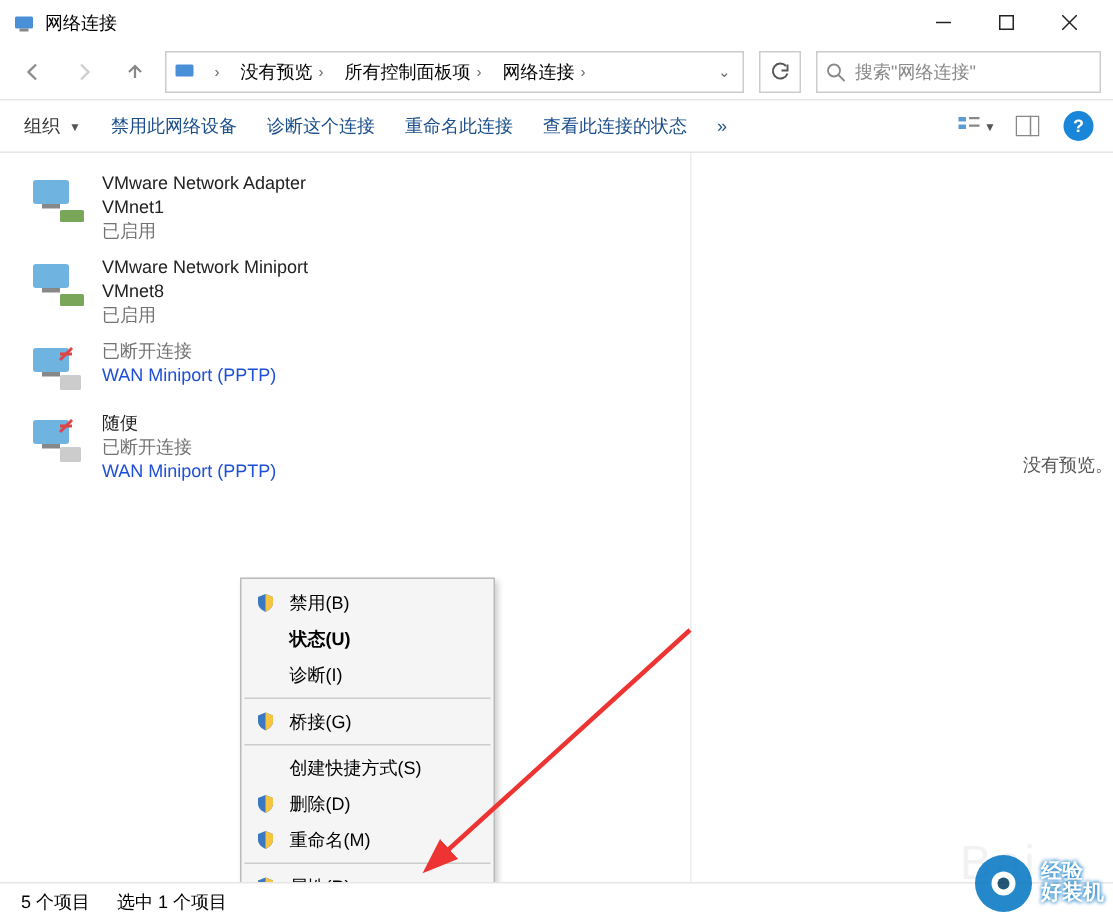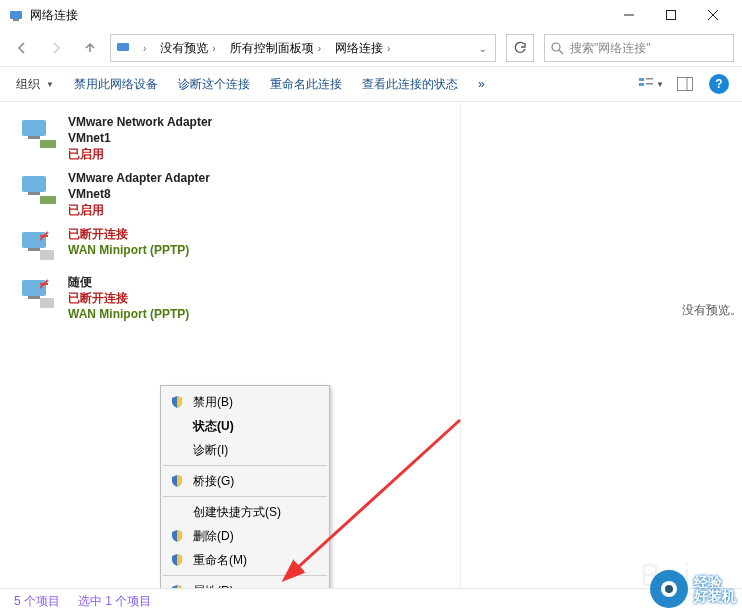--- a/index.html
+++ b/index.html
@@ -17,42 +17,42 @@
 .searchbox { width:190px; height:28px; border:1px solid #ccc; display:flex; align-items:center; padding:0 6px; color:#888; margin-left:4px; }
 .searchbox svg { margin-right:6px; }
 .cmdbar { height:36px; border-top:1px solid #e6e6e6; border-bottom:1px solid #e6e6e6; display:flex; align-items:center; padding:0 8px; gap:4px;justify-content:center; }
 .cmd { padding:4px 8px; display:flex; align-items:center; gap:4px; color:#1a4e8a; }
 .cmd.org { color:#333; }
 .cmd .drop { font-size:8px; color:#555; margin-left:2px; }
 .spacer { flex:1; }
 .iconbtn { width:30px; height:28px; display:flex; align-items:center; justify-content:center; color:#555; }
 .help { width:20px; height:20px; border-radius:50%; background:#1a86d9; color:#fff; display:flex; align-items:center; justify-content:center; font-weight:bold; }
 .content { display:flex; height:500px; }
-.listpane { width:460px; padding:8px 0; overflow:auto;font-weight:bold; }
+.listpane { width:460px; padding:8px 0; overflow:auto; }
 .previewpane { flex:1; display:flex; align-items:flex-start; justify-content:flex-end; padding-top:200px; color:#555; border-left:1px solid #eee; }
 .adapter { display:flex; padding:4px 16px; gap:8px; width:260px; cursor:default; }
 .adapter.selected { background:#cce8ff; }
 .adapter .aicon { width:44px; height:40px; display:flex; align-items:center; justify-content:center; flex-shrink:0; }
 .adapter .info { display:flex; flex-direction:column; line-height:16px; }
 .adapter .name { color:#222; }
-.adapter .status { color:#b91c1c; }
-.adapter .device { color:#4d7c0f; }
+.adapter .status { color:#737373; }
+.adapter .device { color:#1d4ed8; }
 .ctxmenu { position:absolute; left:160px; top:385px; width:170px; background:#f5f5f5; border:1px solid #bbb; box-shadow:2px 2px 4px rgba(0,0,0,0.2); padding:4px 0; }
 .ctxitem { height:24px; display:flex; align-items:center; padding:0 8px; gap:8px; }
 .ctxitem.bold { font-weight:bold; }
 .ctxitem .shield { width:16px; height:16px; display:flex; align-items:center; justify-content:center; }
 .ctxitem .noicon { width:16px; }
 .ctxsep { height:1px; background:#ccc; margin:3px 2px; }
 .arrow { position:absolute; left:280px; top:400px; pointer-events:none; }
-.statusbar { position:absolute; bottom:0; left:0; height:26px; display:flex; align-items:center; padding:0 14px; gap:18px; border-top:1px solid #e6e6e6; width:100%; background:#fff; color:#8b5cf6; }
+.statusbar { position:absolute; bottom:0; left:0; height:26px; display:flex; align-items:center; padding:0 14px; gap:18px; border-top:1px solid #e6e6e6; width:100%; background:#fff; color:#000000; }
 .watermark { position:absolute; right:6px; bottom:6px; display:flex; align-items:center; gap:6px; opacity:0.85; }
 .watermark .eye { width:38px; height:38px; border-radius:50%; background:#0074c2; display:flex; align-items:center; justify-content:center; }
 .watermark .eye .inner { width:16px; height:16px; border-radius:50%; background:#fff; display:flex; align-items:center; justify-content:center; }
 .watermark .eye .pupil { width:8px; height:8px; border-radius:50%; background:#00395e; }
-.watermark .txt { color:#fff; text-shadow:0 0 3px #0074c2,0 0 3px #0074c2; font-weight:bold; font-size:14px; line-height:14px; }
+.watermark .txt { color:#fff; text-shadow:0 0 3px #0074c2,0 0 3px #0074c2; font-weight:bold; font-size:14px; line-height:14px;font-family:Liberation Serif, serif; }
 .baidu-bg { position:absolute; right:50px; bottom:20px; font-size:32px; font-weight:normal; color:#e0e0e0; letter-spacing:2px; opacity:0.4; }
 </style>
 </head>
 <body>
 
 <div class="titlebar">
   <span class="app-icon">
     <svg width="16" height="16">
         <rect x="2" y="4" width="12" height="8" fill="#4a90d9" rx="1"></rect>
         <rect x="5" y="12" width="6" height="2" fill="#888"></rect>
@@ -180,21 +180,21 @@
 
     <div class="adapter">
       <div class="aicon">
           <svg width="40" height="36">
             <rect x="4" y="4" width="24" height="16" fill="#6fb3e0" rx="2"></rect>
             <rect x="10" y="20" width="12" height="3" fill="#888"></rect>
             <rect x="22" y="24" width="16" height="8" fill="#7aa65a" rx="1"></rect>
           </svg>
         </div>
       <div class="info">
-        <span class="name">VMware Adapter Adapter VMnet8</span>
+        <span class="name">VMware Network Miniport VMnet8</span>
         <span class="status">已启用</span>
       </div>
     </div>
 
     <div class="adapter">
       <div class="aicon">
           <svg width="40" height="36">
             <rect x="4" y="4" width="24" height="16" fill="#6fb3e0" rx="2"></rect>
             <rect x="10" y="20" width="12" height="3" fill="#888"></rect>
             <rect x="22" y="22" width="14" height="10" fill="#ccc" rx="1"></rect>

